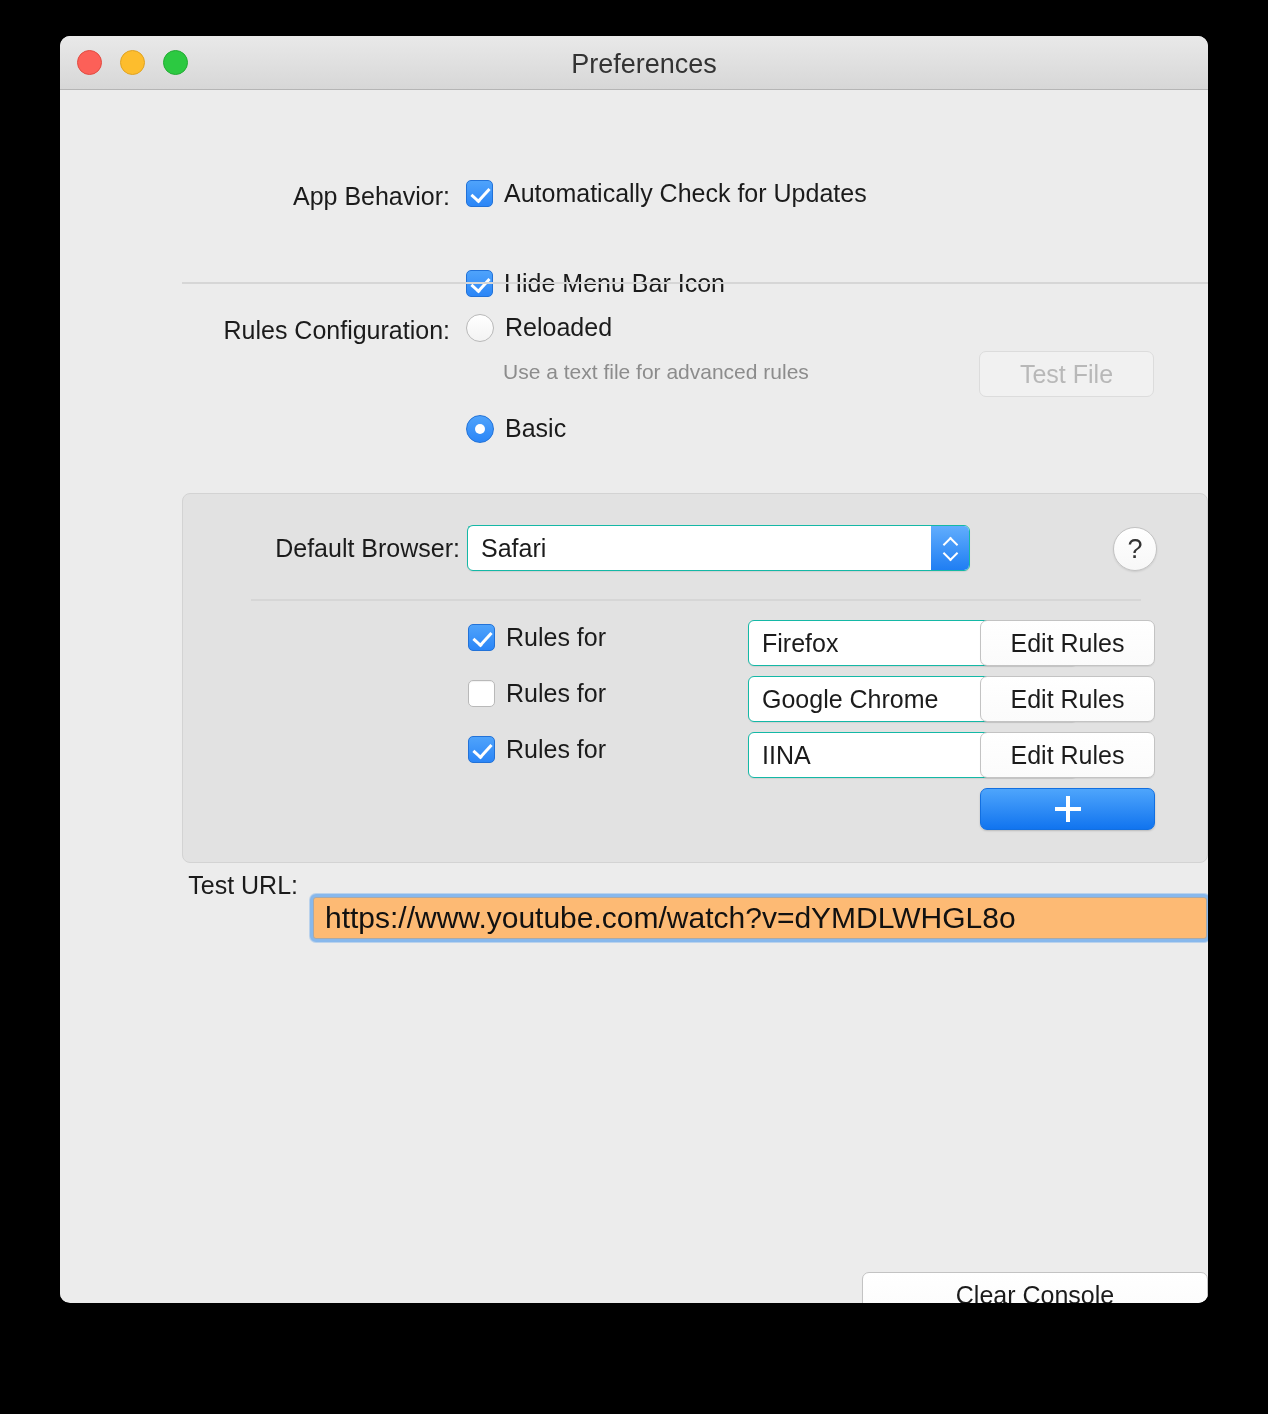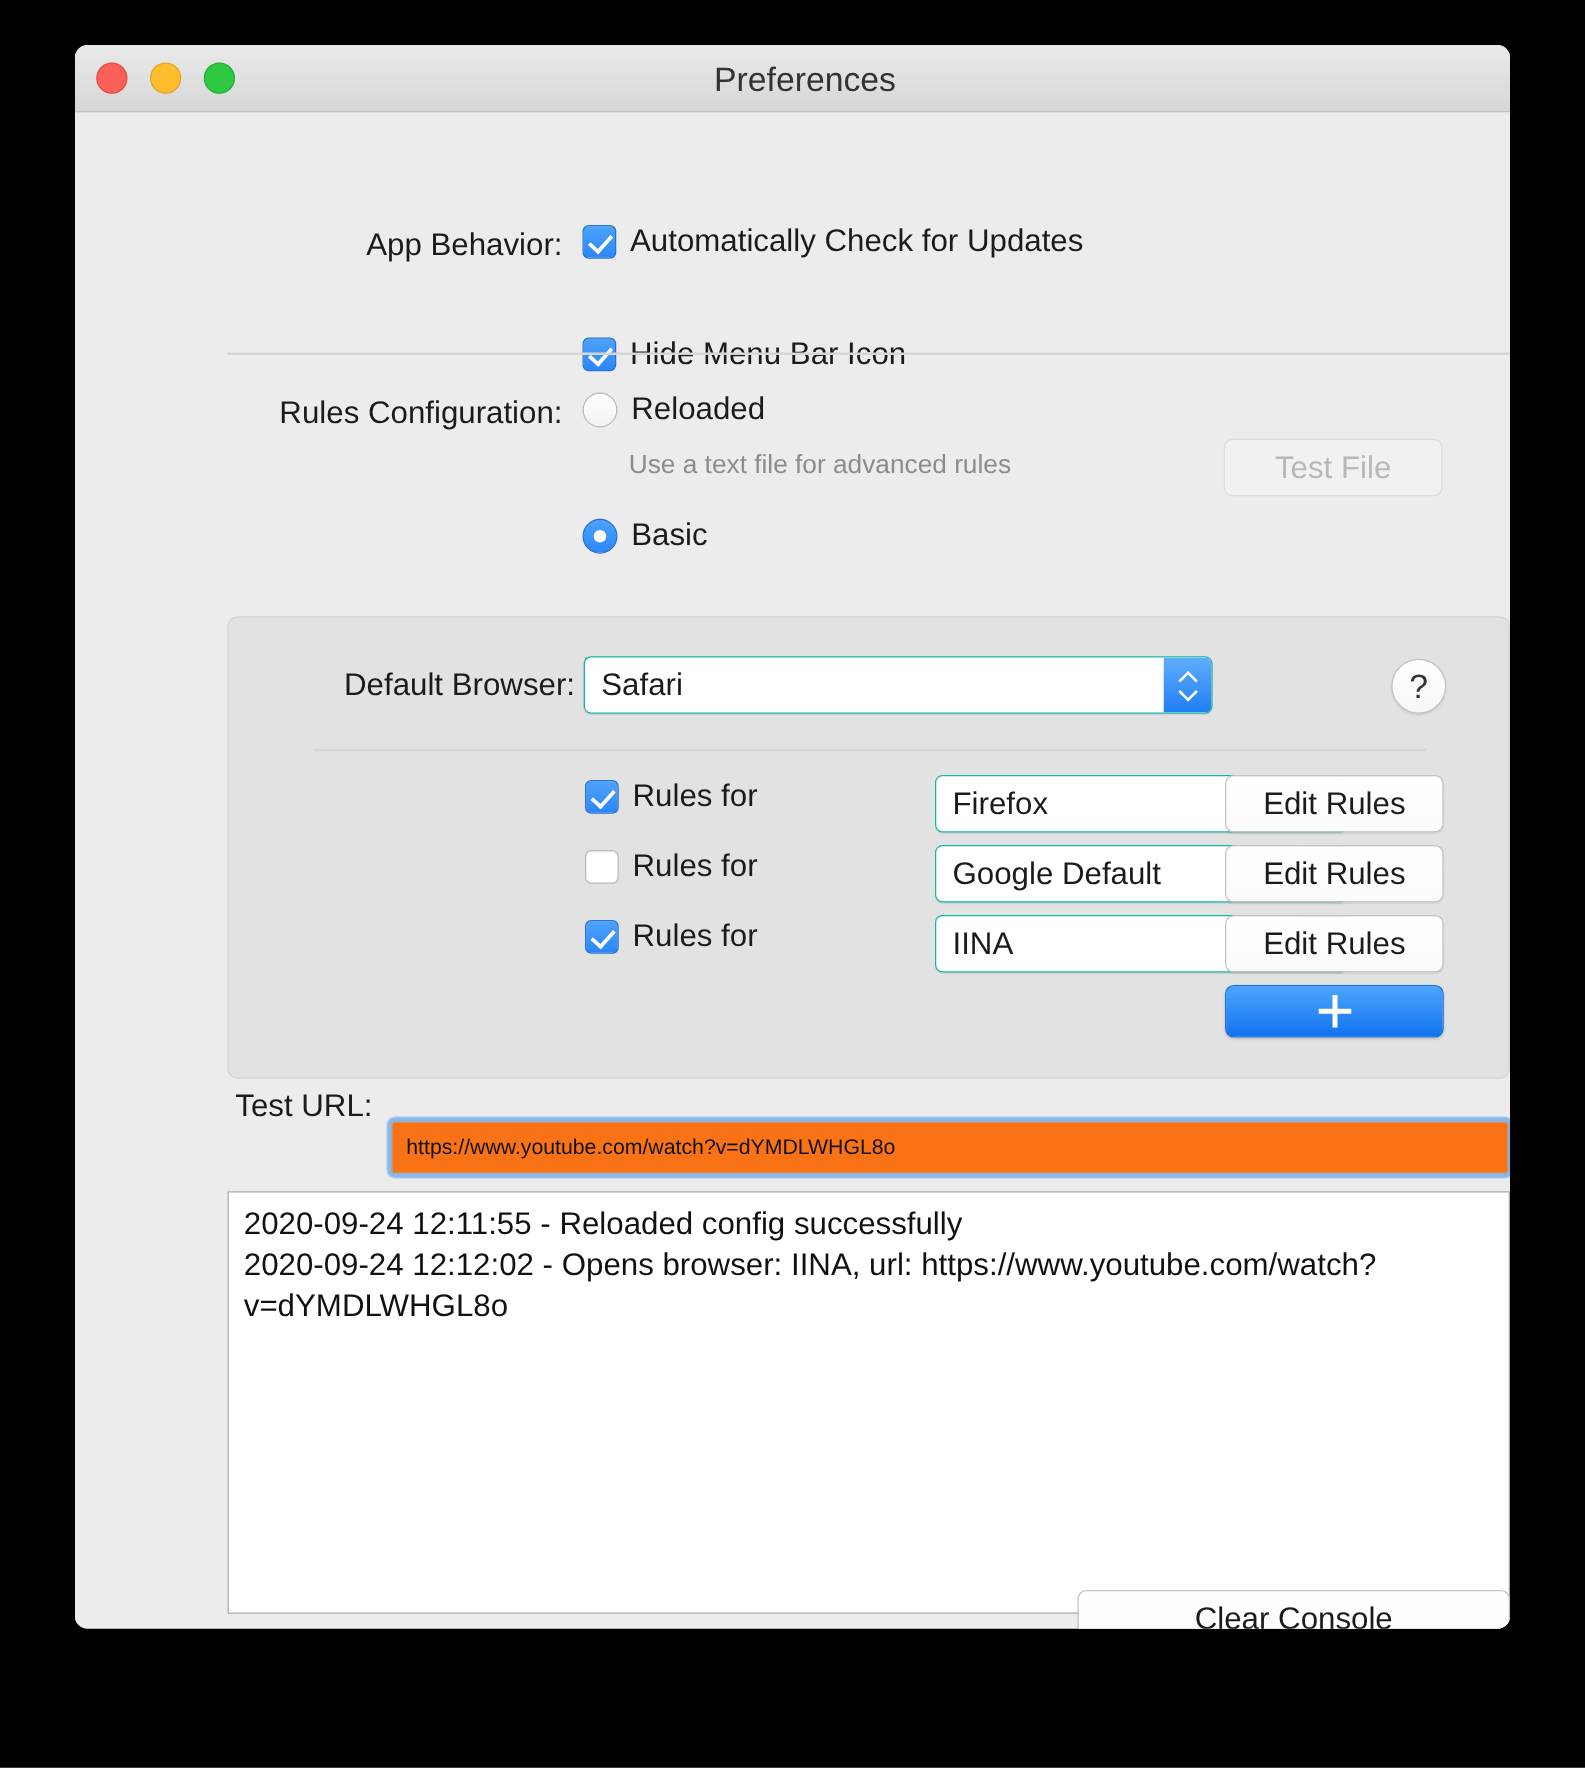--- a/index.html
+++ b/index.html
@@ -249,26 +249,26 @@
     position: absolute;
     left: 250px; top: 804px;
     width: 900px; height: 48px;
     border-radius: 6px;
     border: 3px solid #88b8ec;
     background: #88b8ec;
     box-shadow: 0 0 0 1px rgba(136,184,236,0.5);
   }
   #testurl {
     width: 100%; height: 100%;
-    background: #f97316;
+    background: #fdba74;
     border: 1px solid #a9a9a9;
     border-radius: 3px;
     display: flex;
     align-items: center;
-    font-size: 17px;
+    font-size: 30px;
     color: #111111;
     padding-left: 11px;
     white-space: nowrap;
     overflow: hidden;
   }
 
   
   #console {
     position: absolute;
     left: 122px; top: 863px;
@@ -367,21 +367,21 @@
       </div>
       <div class="pushbtn" style="position:absolute; left:797px; top:126px; width:175px; height:46px;">
         <span>Edit Rules</span>
       </div>
 
       <div style="position:absolute; left:285px; top:185px; display:flex; align-items:center; gap:11px;">
         <span class="cbox off"></span>
         <span class="ctrl-text">Rules for</span>
       </div>
       <div class="popup" style="position:absolute; left:565px; top:182px; width:330px; height:46px;">
-        <span class="pval">Google Default</span>
+        <span class="pval">Google Chrome</span>
         <span class="stepper">
           <span class="chev up"></span>
           <span class="chev down"></span>
         </span>
       </div>
       <div class="pushbtn" style="position:absolute; left:797px; top:182px; width:175px; height:46px;">
         <span>Edit Rules</span>
       </div>
 
       <div style="position:absolute; left:285px; top:241px; display:flex; align-items:center; gap:11px;">
@@ -404,23 +404,19 @@
       </div>
 
     </div>
 
     <div style="position:absolute; left:0px; top:781px; width:238px;" class="label-right">Test URL:</div>
 
     <div id="testurl-wrap">
       <div id="testurl" title="https://www.youtube.com/watch?v=dYMDLWHGL8o">https://www.youtube.com/watch?v=dYMDLWHGL8o</div>
     </div>
 
-    <div id="console">
-      <div class="logline">2020-09-24 12:11:55 - Reloaded config successfully</div>
-      <div class="logline">2020-09-24 12:12:02 - Opens browser: IINA, url: https://www.youtube.com/watch?v=dYMDLWHGL8o</div>
-    </div>
 
     <div class="pushbtn" style="position:absolute; left:802px; top:1182px; width:346px; height:46px;">
       <span>Clear Console</span>
     </div>
 
   </div>
 </div>
 
 </body></html>

